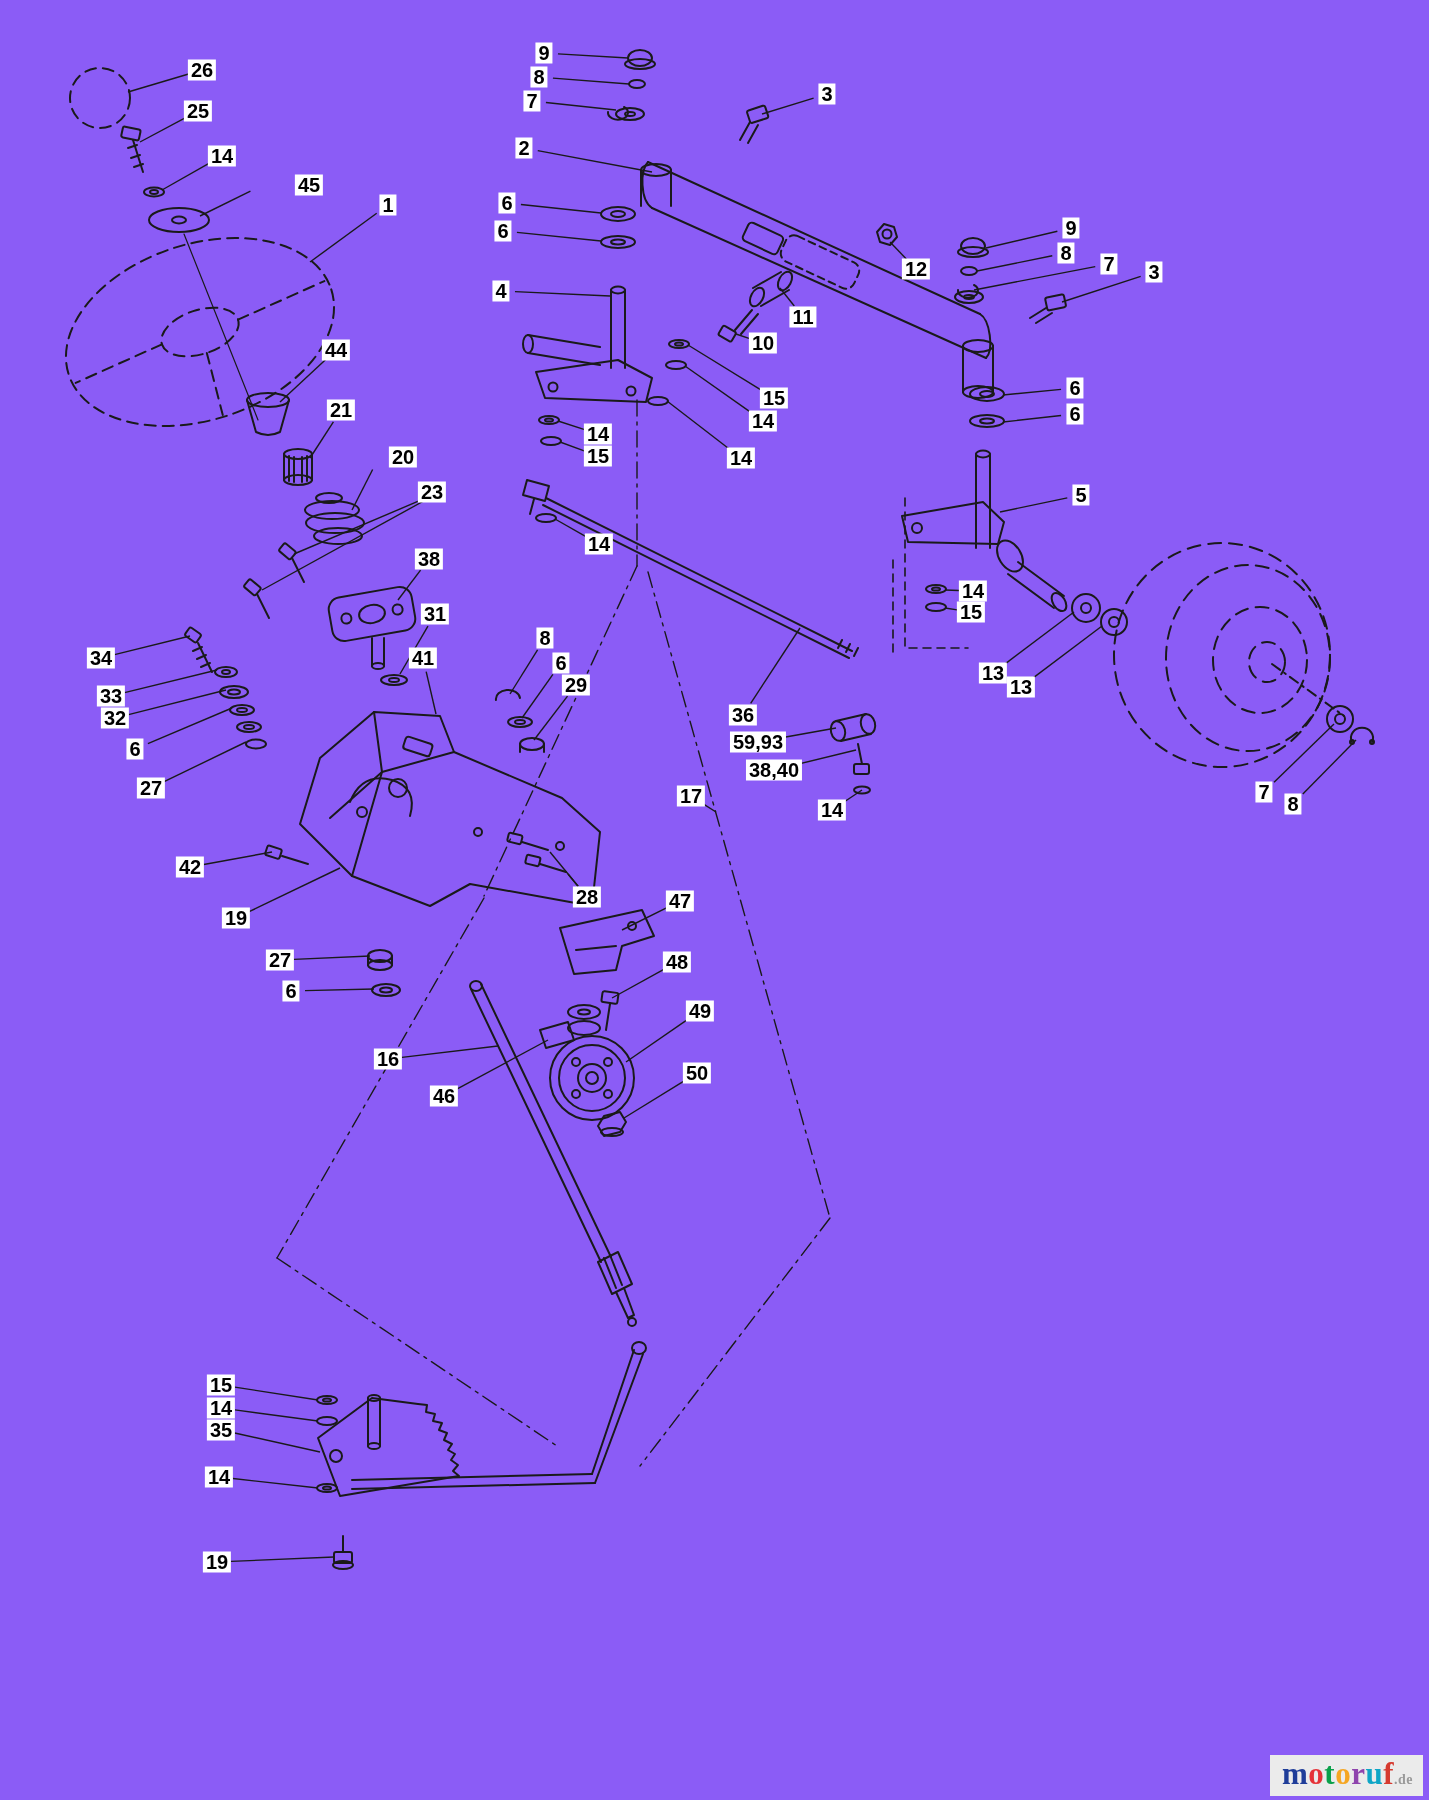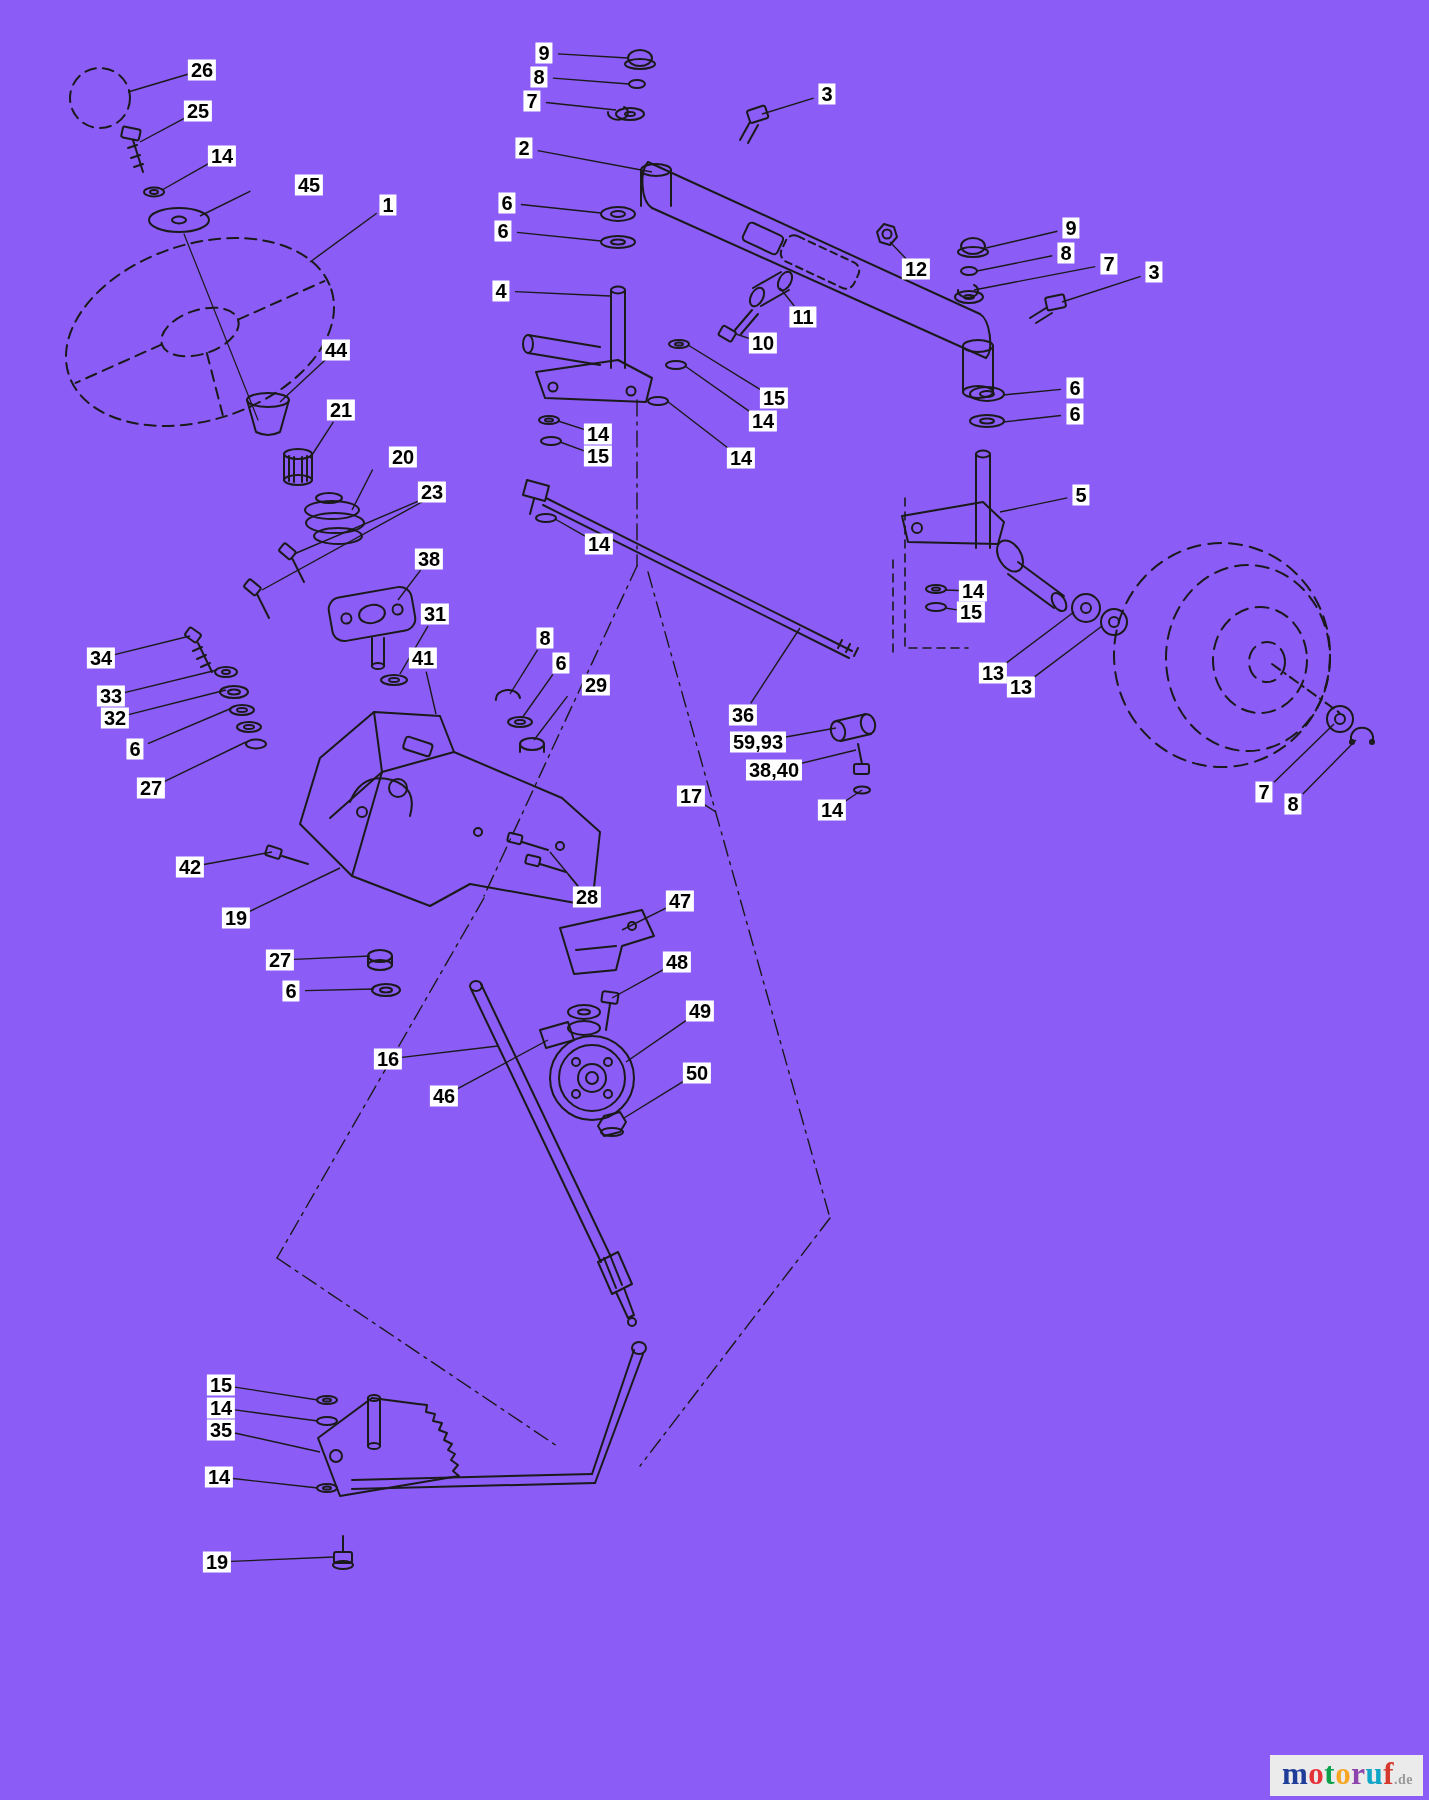--- a/index.html
+++ b/index.html
@@ -471,21 +471,21 @@
       <div class="callout" style="left: 388px; top: 205px;">1</div>
       <div class="callout" style="left: 336px; top: 350px;">44</div>
       <div class="callout" style="left: 341px; top: 410px;">21</div>
       <div class="callout" style="left: 379px; top: 457px; margin-left: 24px;">20</div>
       <div class="callout" style="left: 432px; top: 492px;">23</div>
       <div class="callout" style="left: 429px; top: 559px;">38</div>
       <div class="callout" style="left: 435px; top: 614px;">31</div>
       <div class="callout" style="left: 423px; top: 658px;">41</div>
       <div class="callout" style="left: 545px; top: 638px;">8</div>
       <div class="callout" style="left: 561px; top: 663px;">6</div>
-      <div class="callout" style="left: 576px; top: 685px; margin-left: 20px;">29</div>
+      <div class="callout" style="left: 576px; top: 685px;">29</div>
       <div class="callout" style="left: 101px; top: 658px;">34</div>
       <div class="callout" style="left: 111px; top: 696px;">33</div>
       <div class="callout" style="left: 115px; top: 718px;">32</div>
       <div class="callout" style="left: 135px; top: 749px;">6</div>
       <div class="callout" style="left: 151px; top: 788px;">27</div>
       <div class="callout" style="left: 190px; top: 867px;">42</div>
       <div class="callout" style="left: 236px; top: 918px;">19</div>
       <div class="callout" style="left: 280px; top: 960px;">27</div>
       <div class="callout" style="left: 291px; top: 991px;">6</div>
       <div class="callout" style="left: 388px; top: 1059px;">16</div>

